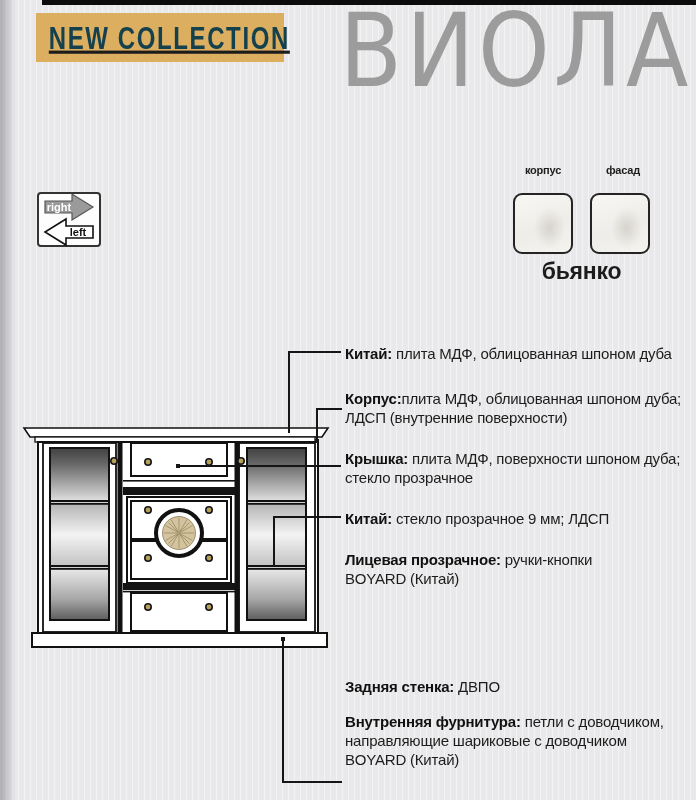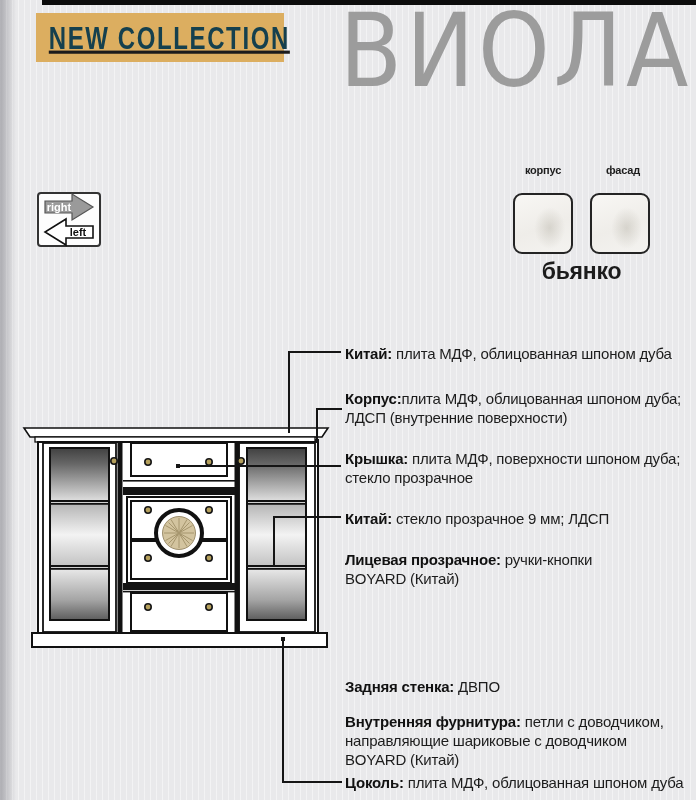--- a/index.html
+++ b/index.html
@@ -195,16 +195,13 @@
 BOYARD (Китай)</span>
   </div>
   <div class="ann" style="top:648px;margin-top:29px;">
     <span class="ann-label">Задняя стенка:</span><span class="ann-text"> ДВПО</span>
   </div>
   <div class="ann" style="top:712px;">
     <span class="ann-label">Внутренняя фурнитура:</span><span class="ann-text"> петли с доводчиком,
 направляющие шариковые с доводчиком
 BOYARD (Китай)</span>
   </div>
-  <div class="ann" style="top:773px;">
-    <span class="ann-label">Цоколь:</span><span class="ann-text"> плита МДФ, облицованная шпоном дуба</span>
-  </div>
 </div>
 
 </body></html>

